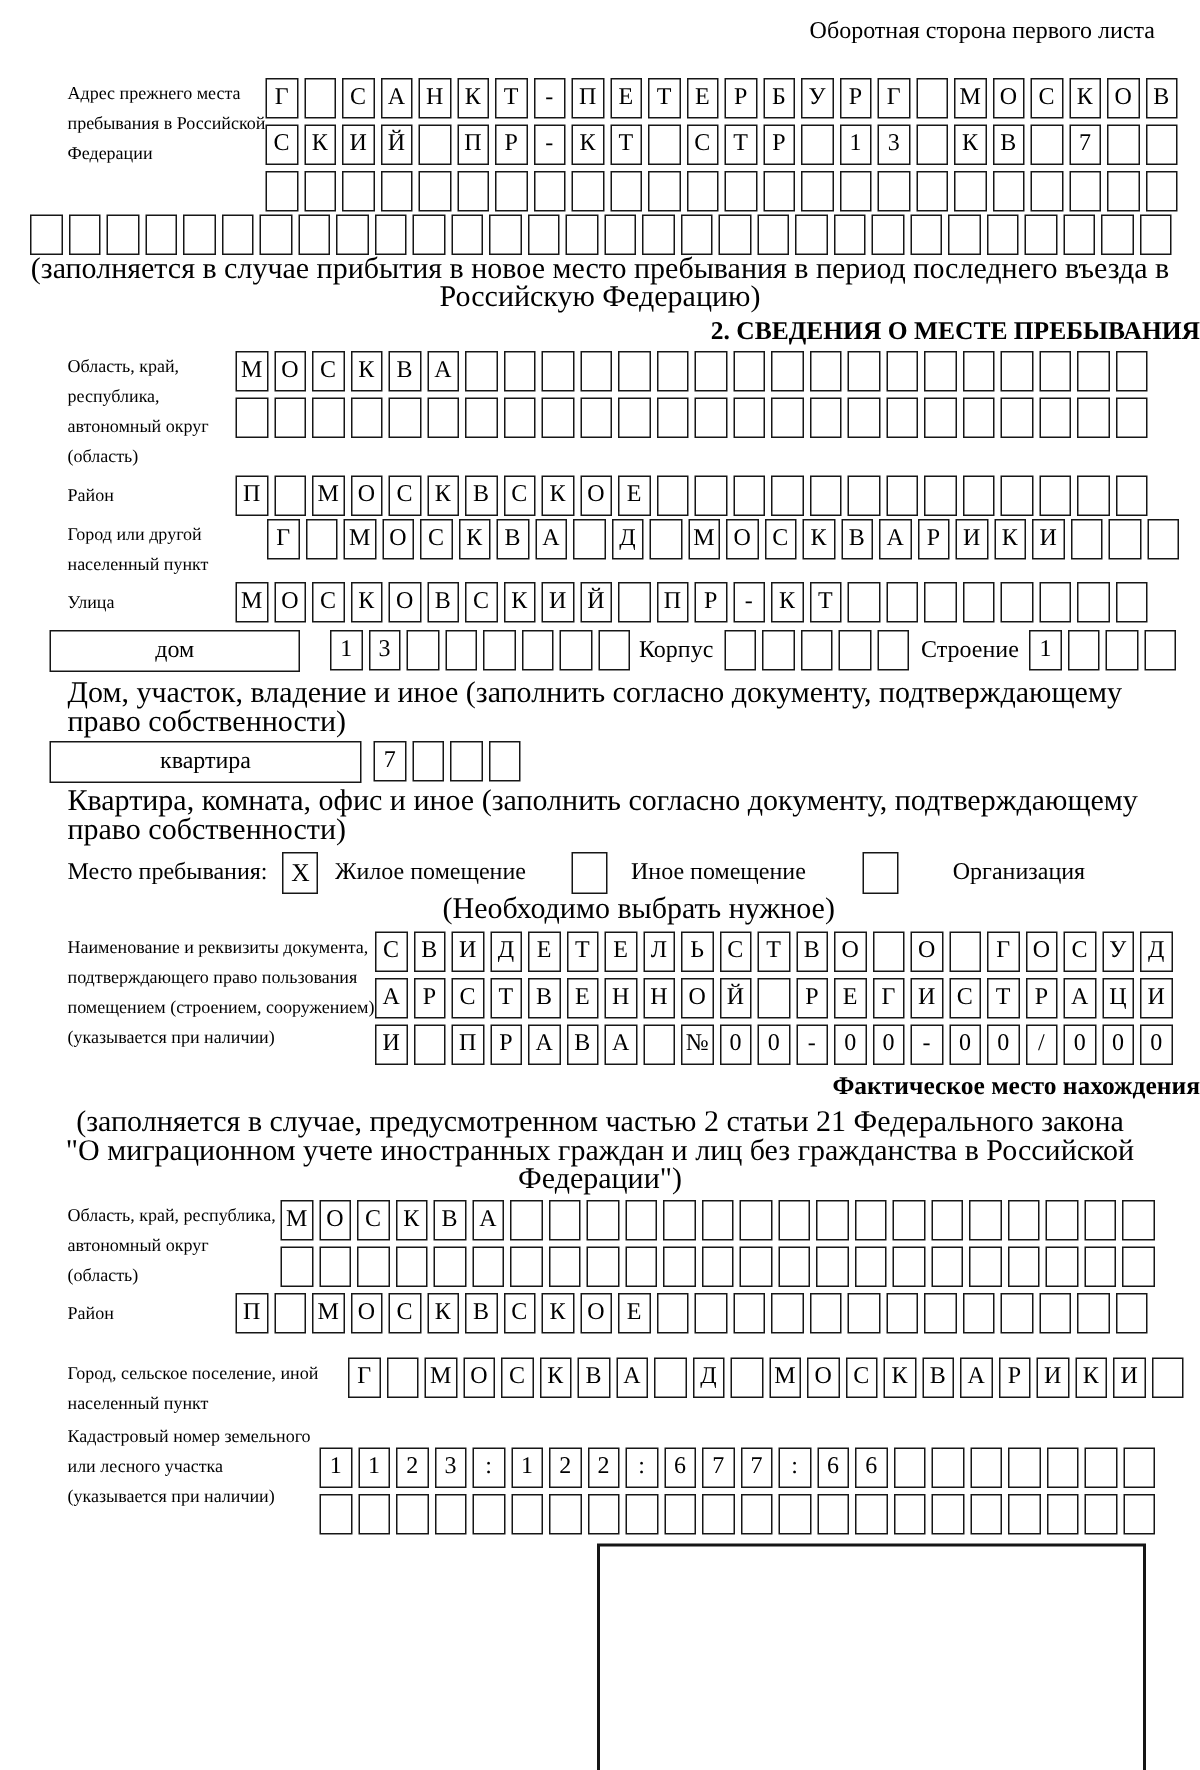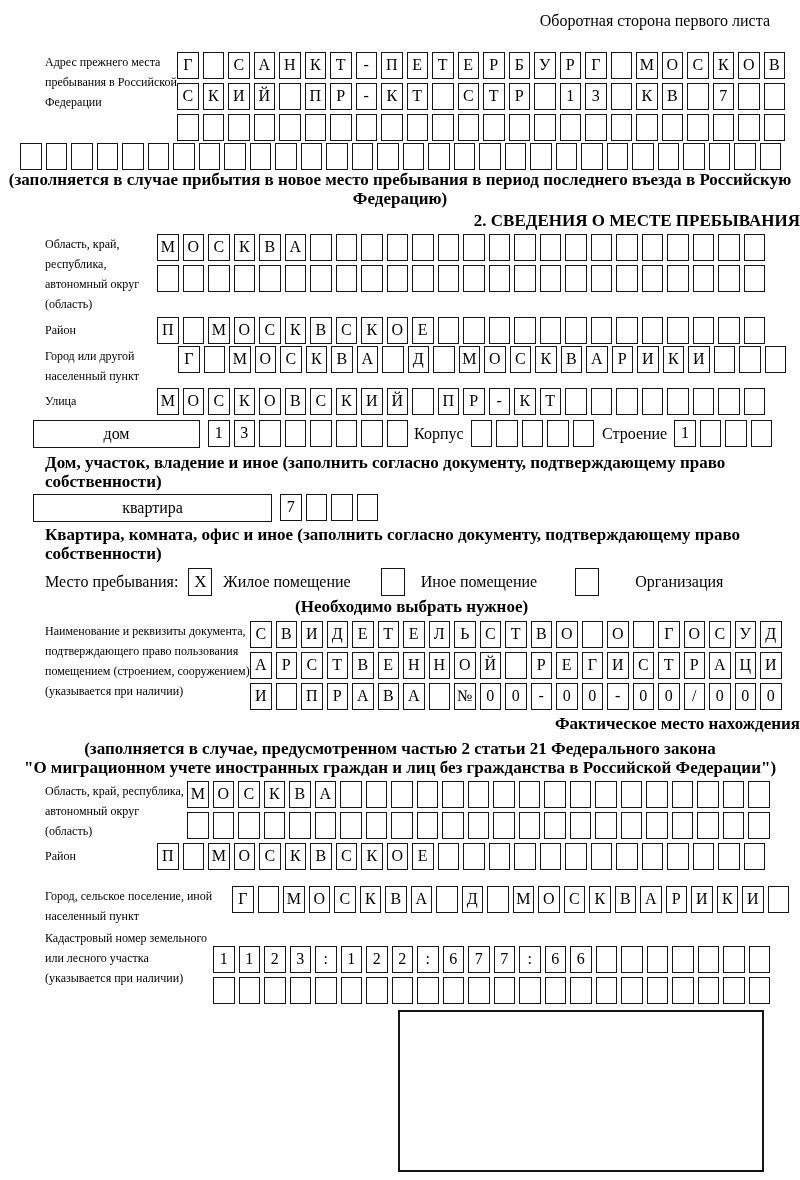--- a/index.html
+++ b/index.html
@@ -18,21 +18,21 @@
   .cell {
     display:inline-block; width:21.5px; height:27px;
     border:1.6px solid #161616; margin-right:4px;
     text-align:center; font-size:16px; line-height:24px; vertical-align:top;
   }
   .widebox {
     display:inline-block; height:28px; border:1.6px solid #161616;
     text-align:center; line-height:25px; vertical-align:top; flex:0 0 auto;
   }
   .inline-label { display:inline-block; line-height:28px; vertical-align:top; flex:0 0 auto;text-align:right; }
-  .note { font-size:17px; line-height:19px;font-weight:bold; }
+  .note { font-size:20px; line-height:19px; }
   .center { text-align:center; }
   .sec-title { font-weight:bold; font-size:17px; text-align:right; }
   .checkbox {
     display:inline-block; width:24px; height:28px; border:1.7px solid #161616;
     text-align:center; line-height:25px; font-size:17px; vertical-align:top; flex:0 0 auto;
   }
   .stamp-box { margin:6px 0 0 398px; width:366px; height:162px; border:2px solid #161616; }
   .stamp-caption { width:410px; margin:5px 0 0 378px; text-align:center; font-size:15px; line-height:20px; }
 </style>
 </head>
@@ -71,30 +71,30 @@
   <div class="cellrow"><span class="cell">Г</span><span class="cell"></span><span class="cell">М</span><span class="cell">О</span><span class="cell">С</span><span class="cell">К</span><span class="cell">В</span><span class="cell">А</span><span class="cell"></span><span class="cell">Д</span><span class="cell"></span><span class="cell">М</span><span class="cell">О</span><span class="cell">С</span><span class="cell">К</span><span class="cell">В</span><span class="cell">А</span><span class="cell">Р</span><span class="cell">И</span><span class="cell">К</span><span class="cell">И</span><span class="cell"></span><span class="cell"></span><span class="cell"></span></div>
 </div>
 
 <div class="frow" style="margin-top:12px">
   <div class="flabel" style="width:112px;line-height:27px">Улица</div>
   <div class="cellrow"><span class="cell">М</span><span class="cell">О</span><span class="cell">С</span><span class="cell">К</span><span class="cell">О</span><span class="cell">В</span><span class="cell">С</span><span class="cell">К</span><span class="cell">И</span><span class="cell">Й</span><span class="cell"></span><span class="cell">П</span><span class="cell">Р</span><span class="cell">-</span><span class="cell">К</span><span class="cell">Т</span><span class="cell"></span><span class="cell"></span><span class="cell"></span><span class="cell"></span><span class="cell"></span><span class="cell"></span><span class="cell"></span><span class="cell"></span></div>
 </div>
 
 <div class="frow" style="margin:5px 0 0 33px">
   <div class="widebox" style="width:167px">дом</div>
-  <div class="cellrow" style="margin-left:8px"><span class="cell">1</span><span class="cell">3</span><span class="cell"></span><span class="cell"></span><span class="cell"></span><span class="cell"></span><span class="cell"></span><span class="cell"></span></div>
+  <div class="cellrow" style="margin-left:20px"><span class="cell">1</span><span class="cell">3</span><span class="cell"></span><span class="cell"></span><span class="cell"></span><span class="cell"></span><span class="cell"></span><span class="cell"></span></div>
   <div class="inline-label" style="margin:0 7px 0 2px">Корпус</div>
   <div class="cellrow"><span class="cell"></span><span class="cell"></span><span class="cell"></span><span class="cell"></span><span class="cell"></span></div>
   <div class="inline-label" style="margin:0 7px 0 4px">Строение</div>
   <div class="cellrow"><span class="cell">1</span><span class="cell"></span><span class="cell"></span><span class="cell"></span></div>
 </div>
 <div class="note" style="margin:2px 0 0 45px">Дом, участок, владение и иное (заполнить согласно документу, подтверждающему право собственности)</div>
 
 <div class="frow" style="margin:3px 0 0 33px">
-  <div class="widebox" style="width:239px">квартира</div>
+  <div class="widebox" style="width:208px">квартира</div>
   <div class="cellrow" style="margin-left:8px"><span class="cell">7</span><span class="cell"></span><span class="cell"></span><span class="cell"></span></div>
 </div>
 <div class="note" style="margin:3px 0 0 45px">Квартира, комната, офис и иное (заполнить согласно документу, подтверждающему право собственности)</div>
 
 <div class="frow" style="margin-top:5px">
   <span class="inline-label">Место пребывания:</span>
   <span class="checkbox" style="margin-left:10px">X</span>
   <span class="inline-label" style="margin-left:11px">Жилое помещение</span>
   <span class="checkbox" style="margin-left:30px"></span>
   <span class="inline-label" style="margin-left:16px">Иное помещение</span>

